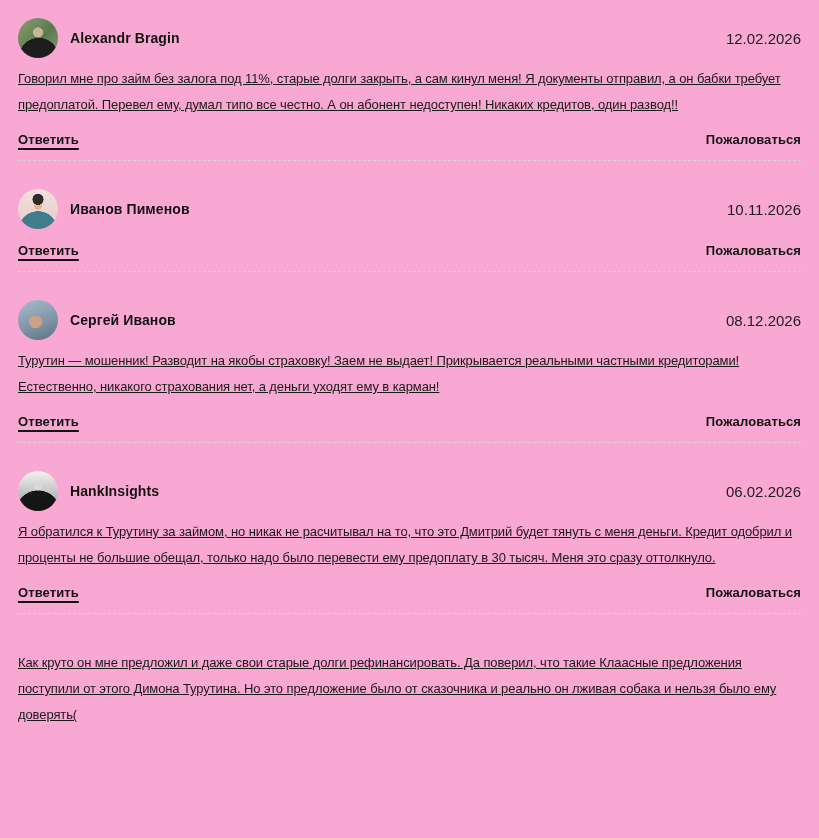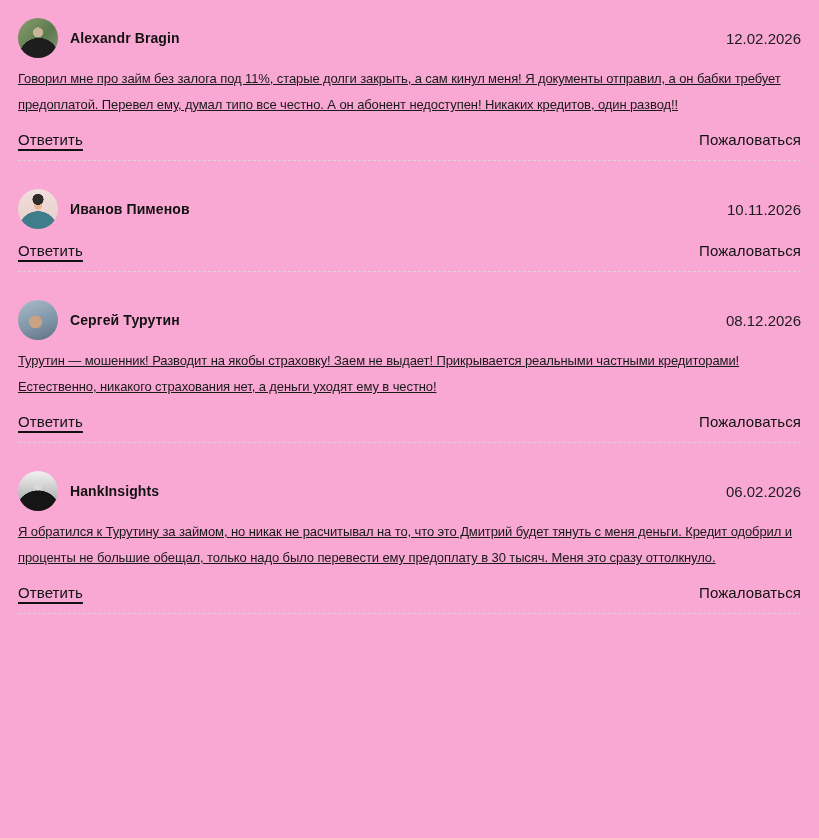--- a/index.html
+++ b/index.html
@@ -78,22 +78,22 @@
     text-decoration: underline;
   }
   .c-actions {
     margin-top: 12px;
     display: flex;
     align-items: center;
     justify-content: space-between;
     height: 19px;
   }
   .c-actions a {
-    font-size: 15px;
-    font-weight: 400;
+    font-size: 13px;
+    font-weight: 700;
     color: #111111;
     cursor: pointer;
     letter-spacing: 0.1px;
   }
   a.reply {
     text-decoration: underline;
     text-underline-offset: 4px;
     text-decoration-thickness: 1.5px;
   }
   a.report { text-decoration: none; }
@@ -124,40 +124,41 @@
     </header>
     <div class="c-actions">
       <a class="reply">Ответить</a>
       <a class="report">Пожаловаться</a>
     </div>
   </article>
 
   <article class="comment">
     <header class="c-head">
       <span class="avatar av-2"></span>
-      <span class="author">Сергей Турутин</span>
+      <span class="author">Сергей Иванов</span>
       <span class="date">08.12.2026</span>
     </header>
-    <p class="c-text">Турутин — мошенник! Разводит на якобы страховку! Заем не выдает! Прикрывается реальными частными кредиторами! Естественно, никакого страхования нет, а деньги уходят ему в честно!</p>
+    <p class="c-text">Турутин — мошенник! Разводит на якобы страховку! Заем не выдает! Прикрывается реальными частными кредиторами! Естественно, никакого страхования нет, а деньги уходят ему в карман!</p>
     <div class="c-actions">
       <a class="reply">Ответить</a>
       <a class="report">Пожаловаться</a>
     </div>
   </article>
 
   <article class="comment">
     <header class="c-head">
       <span class="avatar av-3"></span>
       <span class="author">HankInsights</span>
       <span class="date">06.02.2026</span>
     </header>
     <p class="c-text">Я обратился к Турутину за займом, но никак не расчитывал на то, что это Дмитрий будет тянуть с меня деньги. Кредит одобрил и проценты не большие обещал, только надо было перевести ему предоплату в 30 тысяч. Меня это сразу оттолкнуло.</p>
     <div class="c-actions">
       <a class="reply">Ответить</a>
       <a class="report">Пожаловаться</a>
     </div>
   </article>
 
   <article class="comment">
+    <p class="c-text">Как круто он мне предложил и даже свои старые долги рефинансировать. Да поверил, что такие Клаасные предложения поступили от этого Димона Турутина. Но это предложение было от сказочника и реально он лживая собака и нельзя было ему доверять(</p>
 
   </article>
 
 </div>
 
 </body></html>

